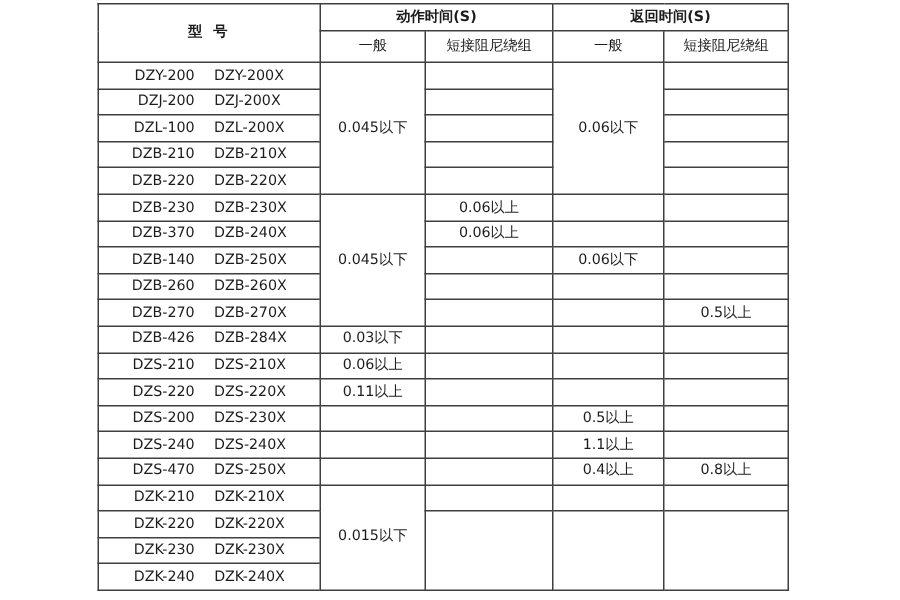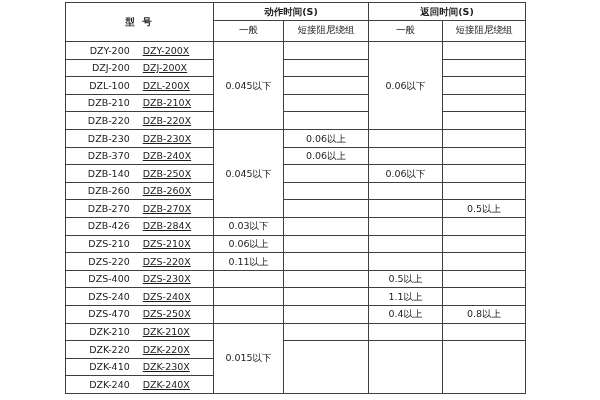--- a/index.html
+++ b/index.html
@@ -22,21 +22,21 @@
   }
   col.c-model { width: 148px; }
   col.c-ag { width: 70px; }
   col.c-ad { width: 85px; }
   col.c-rg { width: 74px; }
   col.c-rd { width: 83px; }
   tr.h1 th { height: 18px; font-weight: bold; }
   tr.h2 th { height: 21px; font-family: Liberation Mono, monospace; }
   tbody tr { height: 17.6px; }
   td.model span { display: inline-block; }
-  td.model span + span { margin-left: 13px; text-decoration: underline; }
+  td.model span + span { margin-left: 13px; }
   th[data-name="header-model"] { letter-spacing: 2px; }
 </style>
 </head>
 <body>
 
 <table class="spec" data-name="spec-table">
   <colgroup>
     <col class="c-model">
       <col class="c-ag">
       <col class="c-ad">
@@ -130,21 +130,21 @@
         <td data-name="return-damping-cell"></td>
       </tr>
       <tr data-name="table-row">
         <td class="model" data-name="model-cell"><span data-name="model-name">DZS-220</span><span data-name="model-name">DZS-220X</span></td>
         <td data-name="action-general-cell">0.11以上</td>
         <td data-name="action-damping-cell"></td>
         <td data-name="return-general-cell"></td>
         <td data-name="return-damping-cell"></td>
       </tr>
       <tr data-name="table-row">
-        <td class="model" data-name="model-cell"><span data-name="model-name">DZS-400</span><span data-name="model-name">DZS-230X</span></td>
+        <td class="model" data-name="model-cell"><span data-name="model-name">DZS-200</span><span data-name="model-name">DZS-230X</span></td>
         <td data-name="action-general-cell"></td>
         <td data-name="action-damping-cell"></td>
         <td data-name="return-general-cell">0.5以上</td>
         <td data-name="return-damping-cell"></td>
       </tr>
       <tr data-name="table-row">
         <td class="model" data-name="model-cell"><span data-name="model-name">DZS-240</span><span data-name="model-name">DZS-240X</span></td>
         <td data-name="action-general-cell"></td>
         <td data-name="action-damping-cell"></td>
         <td data-name="return-general-cell">1.1以上</td>
@@ -164,19 +164,19 @@
         <td data-name="return-general-cell"></td>
         <td data-name="return-damping-cell"></td>
       </tr>
       <tr data-name="table-row">
         <td class="model" data-name="model-cell"><span data-name="model-name">DZK-220</span><span data-name="model-name">DZK-220X</span></td>
         <td rowspan="3" data-name="action-damping-cell"></td>
         <td rowspan="3" data-name="return-general-cell"></td>
         <td rowspan="3" data-name="return-damping-cell"></td>
       </tr>
       <tr data-name="table-row">
-        <td class="model" data-name="model-cell"><span data-name="model-name">DZK-410</span><span data-name="model-name">DZK-230X</span></td>
+        <td class="model" data-name="model-cell"><span data-name="model-name">DZK-230</span><span data-name="model-name">DZK-230X</span></td>
       </tr>
       <tr data-name="table-row">
         <td class="model" data-name="model-cell"><span data-name="model-name">DZK-240</span><span data-name="model-name">DZK-240X</span></td>
       </tr>
     </tbody>
 </table>
 
 </body></html>

